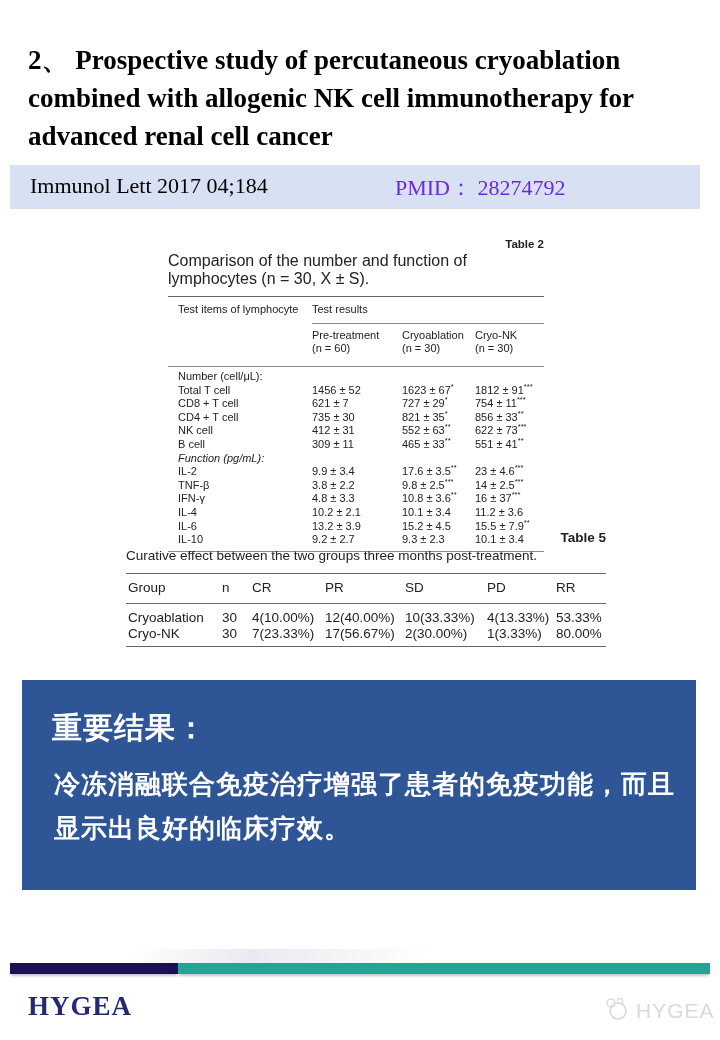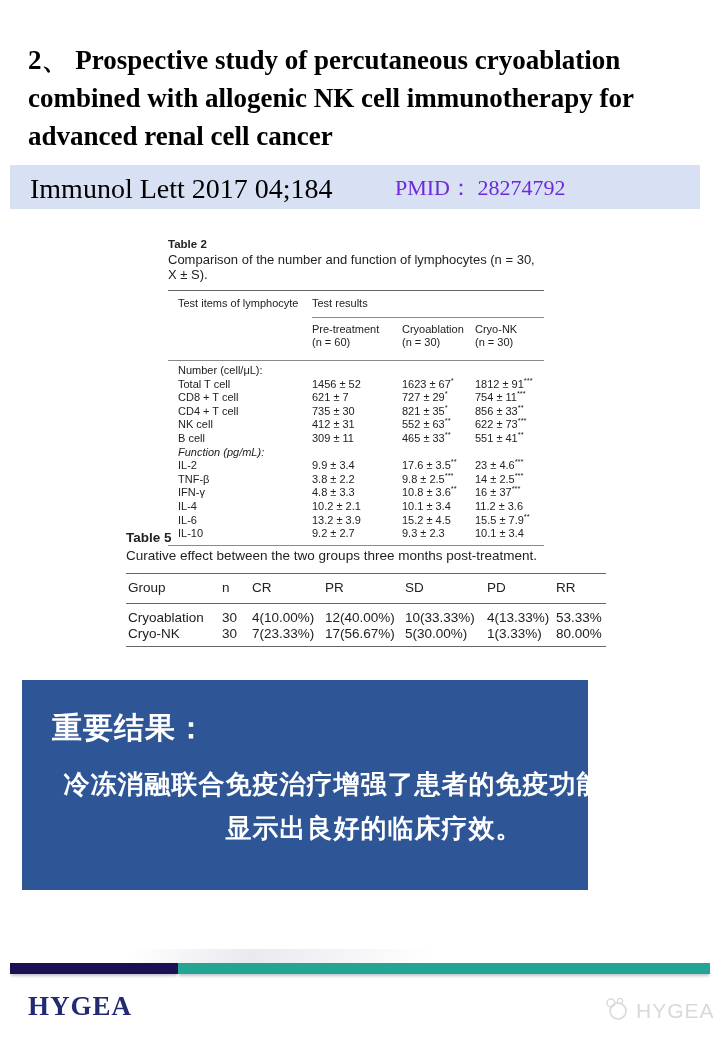--- a/index.html
+++ b/index.html
@@ -6,34 +6,34 @@
   .slide{position:relative;width:720px;height:1040px;background:#ffffff;overflow:hidden;
          font-family:"Liberation Serif", serif;}
 
   
   .title{position:absolute;left:28px;top:41px;width:664px;
          font-size:27px;font-weight:bold;line-height:38px;color:#000;}
 
   
   .cite-bar{position:absolute;left:10px;top:165px;width:690px;height:44px;
             background:#d7e1f3;}
-  .cite-journal{position:absolute;left:20px;top:8px;font-size:28px;color:#000;text-align:right;}
+  .cite-journal{position:absolute;left:20px;top:8px;font-size:22px;color:#000;text-align:right;}
   .cite-pmid{position:absolute;left:385px;top:8px;font-size:22px;color:#6d28d9;}
 
   
   .ptable{position:absolute;font-family:"Liberation Sans", sans-serif;color:#222;}
-  .t-label{font-weight:bold;}
+  .t-label{font-weight:bold;text-align:right;}
   .rule{border-top:1.5px solid #666;height:0;}
   .rule.light{border-top:1px solid #8a8a8a;}
   sup{font-size:7.5px;vertical-align:super;line-height:0;}
 
   
   .table2{left:168px;top:238px;width:376px;font-size:11px;}
   .table2 .t-label{font-size:11.5px;}
-  .table2 .t-caption{font-size:13px;margin:2px 0 8px 0;}
+  .table2 .t-caption{font-size:16px;margin:2px 0 8px 0;}
   .t2-head1{position:relative;height:16px;margin-top:6px;}
   .t2-subrule{border-top:1px solid #8a8a8a;margin-left:144px;margin-top:4px;}
   .t2-head2{position:relative;height:32px;margin-top:5px;margin-bottom:5px;}
   .t2-head2 .tcell div{line-height:13px;}
   .tcell{position:absolute;top:0;white-space:nowrap;}
   .co1{left:10px;} .co2{left:144px;} .co3{left:234px;} .co4{left:307px;}
   .t2row{position:relative;height:13.6px;}
   .t2row.sect{margin-top:0;}
   #t2body .t2row.sect:not(:first-child){font-style:italic;}
   #t2body{padding:3px 0 4px 0;text-align:center;}
@@ -43,23 +43,23 @@
   .table5 .t-label{font-size:13.5px;}
   .table5 .t-caption{font-size:13.5px;margin:3px 0 10px 0;}
   .t5-head{position:relative;height:18px;margin:6px 0 5px 0;}
   .t5row{position:relative;height:15.5px;}
   #t5body{padding:6px 0 5px 0;}
   .t5cell{position:absolute;top:0;white-space:nowrap;}
   .k0{left:2px;} .k1{left:96px;} .k2{left:126px;} .k3{left:199px;}
   .k4{left:279px;} .k5{left:361px;} .k6{left:430px;}
 
   
-  .result-box{position:absolute;left:22px;top:680px;width:566px;height:210px;
+  .result-box{position:absolute;left:22px;top:680px;width:674px;height:210px;
               background:#2e5596;color:#ffffff;
-              font-family:"Liberation Sans", sans-serif;font-weight:bold;text-align:center;}
+              font-family:"Liberation Sans", sans-serif;font-weight:bold;}
   .result-heading{position:absolute;left:30px;top:28px;font-size:30px;letter-spacing:1px;}
   .result-body{position:absolute;left:32px;top:82px;width:640px;
                font-size:26px;line-height:44px;letter-spacing:1px;}
 
   
   .footer-sheen{position:absolute;left:130px;top:949px;width:300px;height:14px;
                 background:linear-gradient(to right,#ffffff,#e9e9ef 40%,#ffffff);
                 transform:skewX(-35deg);}
   .bar-navy{position:absolute;left:10px;top:963px;width:168px;height:11px;background:#1a1053;
             box-shadow:0 3px 3px -1px rgba(120,120,140,.45);}
@@ -206,21 +206,21 @@
           <span class="t5cell k3">12(40.00%)</span>
           <span class="t5cell k4">10(33.33%)</span>
           <span class="t5cell k5">4(13.33%)</span>
           <span class="t5cell k6">53.33%</span>
         </div>
         <div class="t5row">
           <span class="t5cell k0">Cryo-NK</span>
           <span class="t5cell k1">30</span>
           <span class="t5cell k2">7(23.33%)</span>
           <span class="t5cell k3">17(56.67%)</span>
-          <span class="t5cell k4">5(30.00%)</span>
+          <span class="t5cell k4">2(30.00%)</span>
           <span class="t5cell k5">1(3.33%)</span>
           <span class="t5cell k6">80.00%</span>
         </div>
       </div>
     <div class="rule"></div>
   </section>
 
   <div class="result-box">
     <div class="result-heading">重要结果：</div>
     <div class="result-body">冷冻消融联合免疫治疗增强了患者的免疫功能，而且显示出良好的临床疗效。</div>

